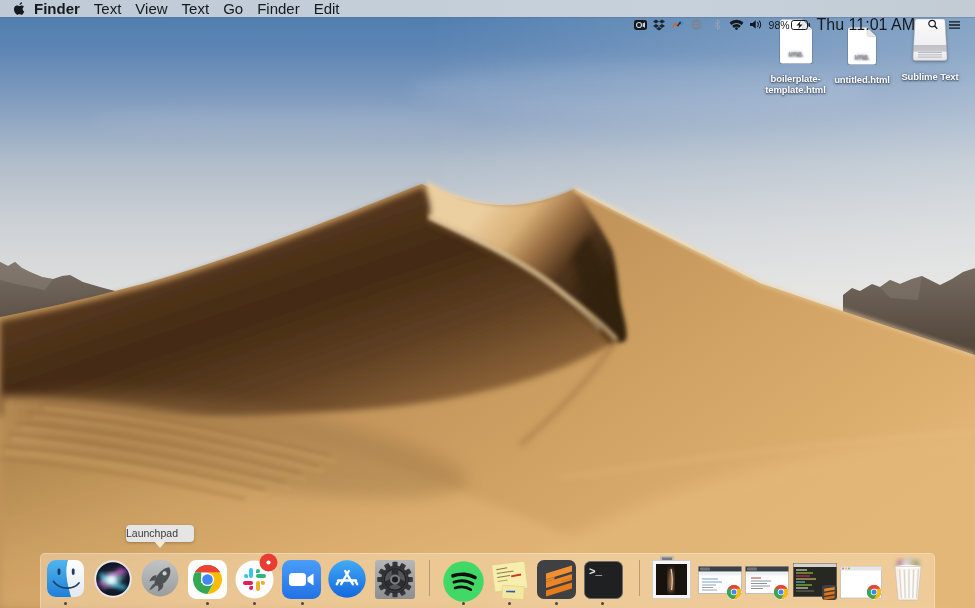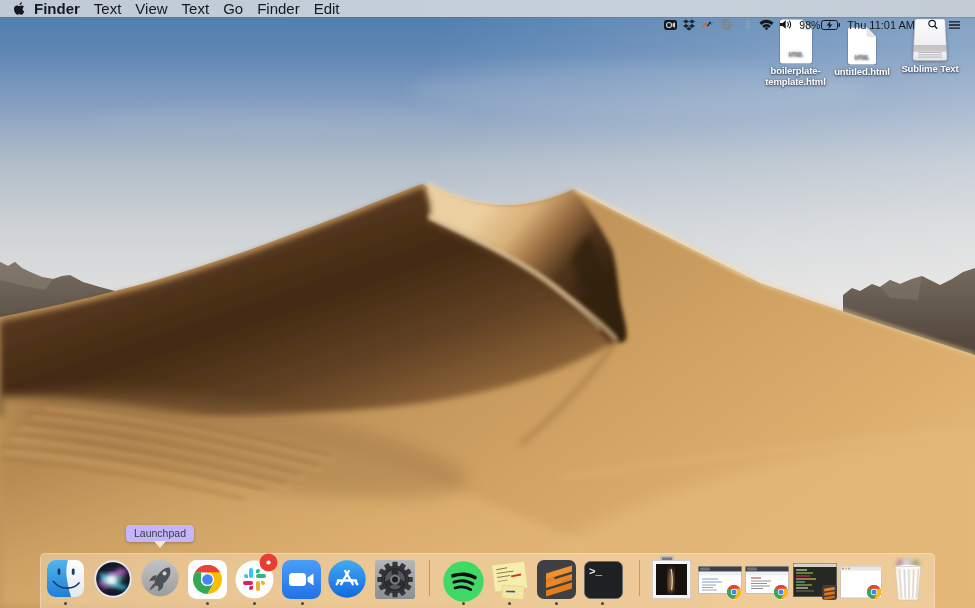--- a/index.html
+++ b/index.html
@@ -6,27 +6,27 @@
   #stage{position:relative;width:975px;height:608px;overflow:hidden;}
   #wall{position:absolute;left:0;top:0;}
   
   #menubar{position:absolute;left:0;top:0;width:975px;height:17px;background:linear-gradient(90deg,#bfcad6 0%,#c3ced9 40%,#c6d1db 70%,#c3ccd5 100%);box-shadow:0 1px 0 rgba(90,110,140,.35);display:flex;align-items:center;font-size:15px;color:#15191f;z-index:20;}
   #menubar .mi{margin:0 7px;white-space:nowrap;}
   #menubar .b{font-weight:bold;}
   #mright{position:absolute;right:0;top:16px;height:17px;display:flex;align-items:center;color:#15191f;z-index:25;}
   #mright svg{display:block;}
   
   .dicon{position:absolute;text-align:center;z-index:5;color:#fff;font-size:9.5px;font-weight:bold;text-shadow:0 1px 2px rgba(40,50,70,.9),0 0 3px rgba(40,50,70,.55);letter-spacing:-0.1px;}
-  .dlabel{line-height:10.5px;margin-top:0;}
+  .dlabel{line-height:10.5px;margin-top:8px;}
   
   #dock{position:absolute;left:40px;top:553px;width:895px;height:55px;background:rgba(255,231,198,.42);border:1px solid rgba(255,255,255,.25);border-bottom:none;border-radius:5px 5px 0 0;z-index:10;box-sizing:border-box;}
   .dk{position:absolute;z-index:12;}
   .dot{position:absolute;width:3px;height:3px;border-radius:50%;background:#4e423a;top:602px;z-index:12;}
   .dsep{position:absolute;top:560px;width:1px;height:36px;background:rgba(90,70,50,.35);z-index:12;}
-  #tooltip{position:absolute;left:126px;top:525px;width:68px;height:17px;background:#c4b5fd;border-radius:4px;z-index:15;color:#3a3a3a;font-size:10.5px;text-align:center;line-height:17px;box-shadow:0 1px 3px rgba(0,0,0,.25);}
+  #tooltip{position:absolute;left:126px;top:525px;width:68px;height:17px;background:#e5e5e5;border-radius:4px;z-index:15;color:#3a3a3a;font-size:10.5px;line-height:17px;box-shadow:0 1px 3px rgba(0,0,0,.25);}
   #tooltip:after{content:"";position:absolute;left:28px;top:16px;width:0;height:0;border:6px solid transparent;border-top:7px solid #f3ead6;border-bottom:none;}
 </style>
 </head>
 <body>
 <div id="stage">
 <svg id="wall" width="975" height="608" viewBox="0 0 975 608">
  <defs>
   <linearGradient id="skyG" x1="0" y1="0" x2="0" y2="345" gradientUnits="userSpaceOnUse">
    <stop offset="0" stop-color="#4a7bad"></stop>
           <stop offset=".14" stop-color="#5d85b4"></stop>
@@ -177,21 +177,21 @@
  <svg width="12" height="11" viewBox="0 0 13 11" style="margin-left:6px">
         <path d="M0,3.8 L2.8,3.8 L6.2,0.8 L6.2,10.2 L2.8,7.2 L0,7.2 Z" fill="#15191f"></path>
         <path d="M8,3 A3.4,3.4 0 0 1 8,8 M9.8,1.2 A6,6 0 0 1 9.8,9.8" fill="none" stroke="#15191f" stroke-width="1.1"></path>
       </svg>
  <span style="font-size:10.5px;margin-left:7px">98%</span>
  <svg width="19" height="10" viewBox="0 0 19 10" style="margin-left:1px">
         <rect x="0.5" y="0.5" width="16" height="9" rx="2.2" fill="none" stroke="#15191f" stroke-width="1"></rect>
         <rect x="17.5" y="3" width="1.5" height="4" rx="0.7" fill="#15191f"></rect>
         <path d="M9.6,1 L5.5,5.4 L8.2,5.4 L7.4,9 L11.5,4.6 L8.8,4.6 Z" fill="#15191f"></path>
       </svg>
- <span style="font-size:11px;margin-left:7px">Thu 11:01 AM</span>
+ <span style="font-size:16px;margin-left:7px">Thu 11:01 AM</span>
  <svg width="10" height="11" viewBox="0 0 11 11" style="margin-left:13px">
         <circle cx="4.5" cy="4.5" r="3.6" fill="none" stroke="#15191f" stroke-width="1.3"></circle>
         <path d="M7.2,7.2 L10.2,10.2" stroke="#15191f" stroke-width="1.4"></path>
       </svg>
  <svg width="11" height="10" viewBox="0 0 12 10" style="margin-left:11px;margin-right:15px">
         <path d="M0,1.5 L12,1.5 M0,5 L12,5 M0,8.5 L12,8.5" stroke="#15191f" stroke-width="1.4"></path>
       </svg>
 </div>
 
 <div class="dicon" style="left:745px;top:19px;width:101px;">

